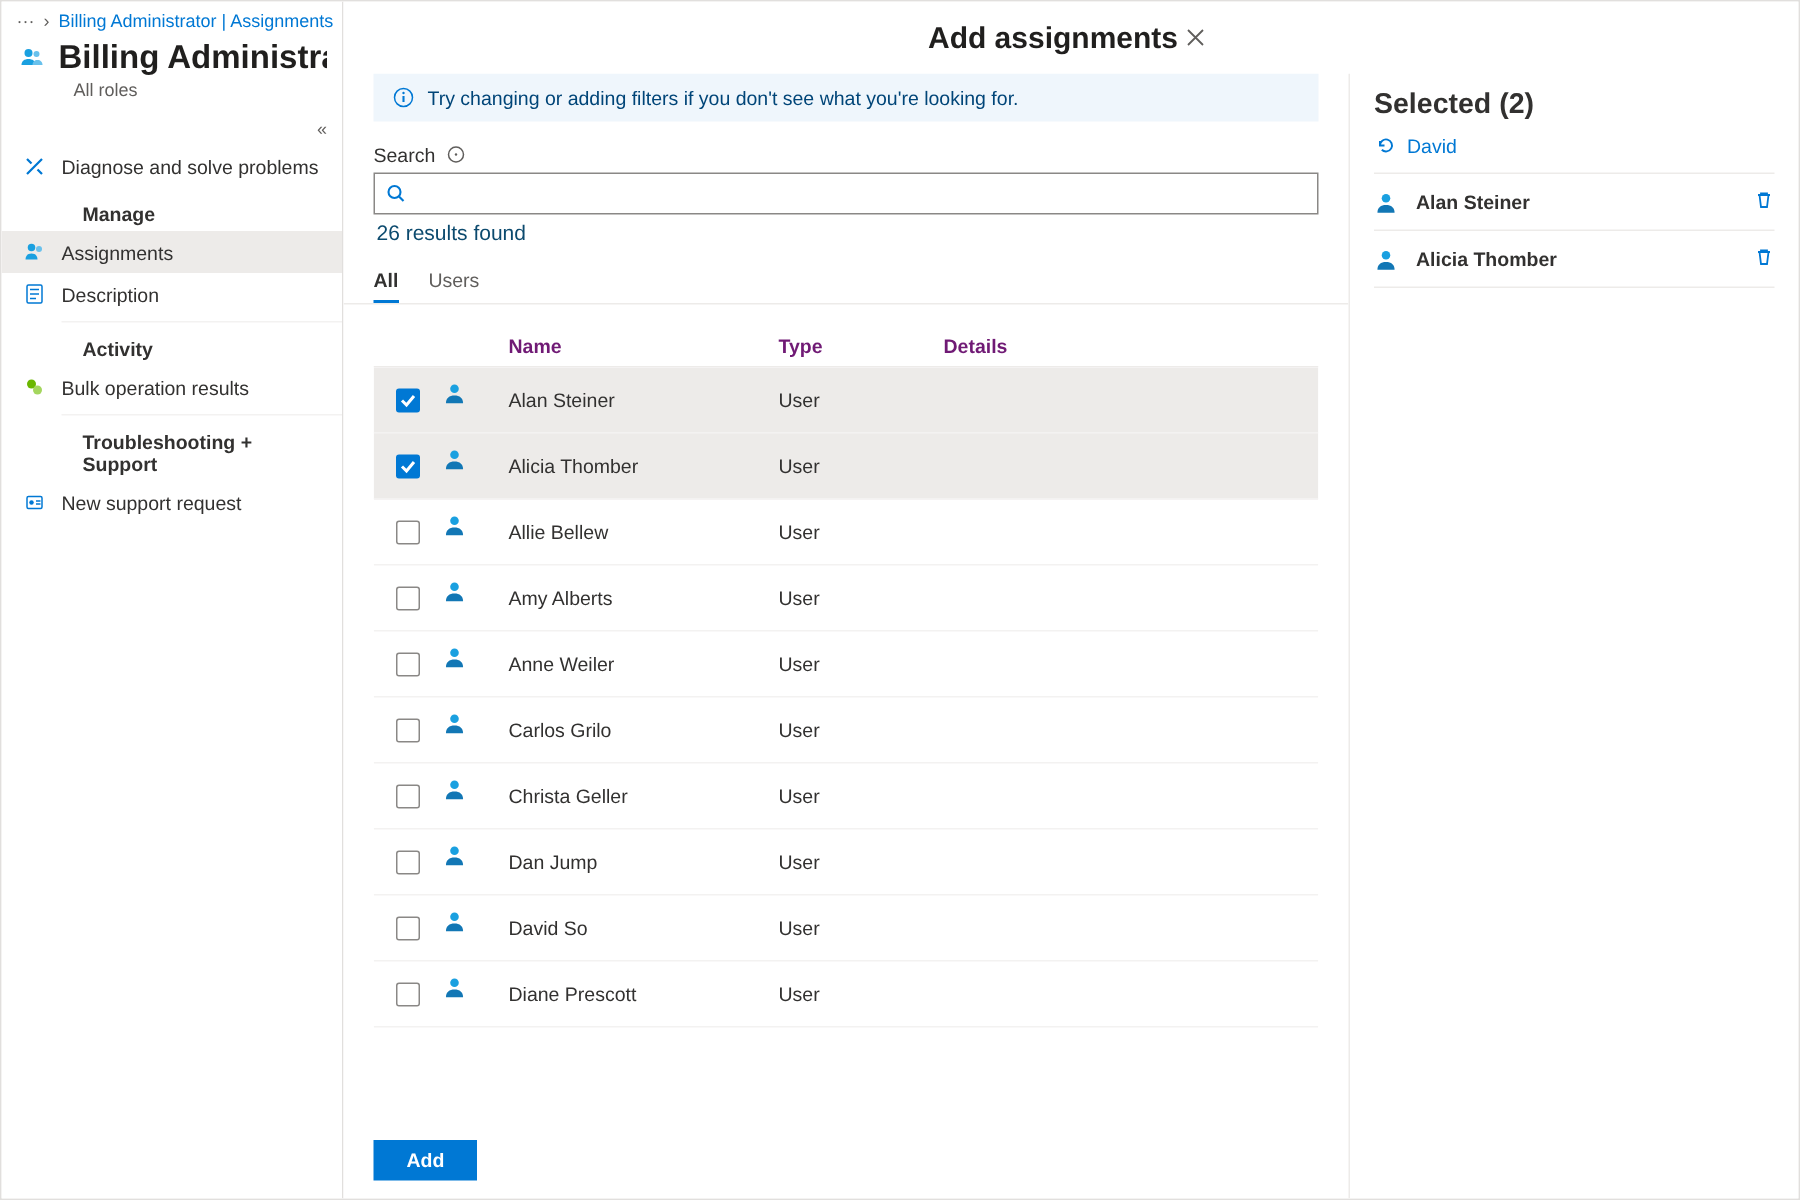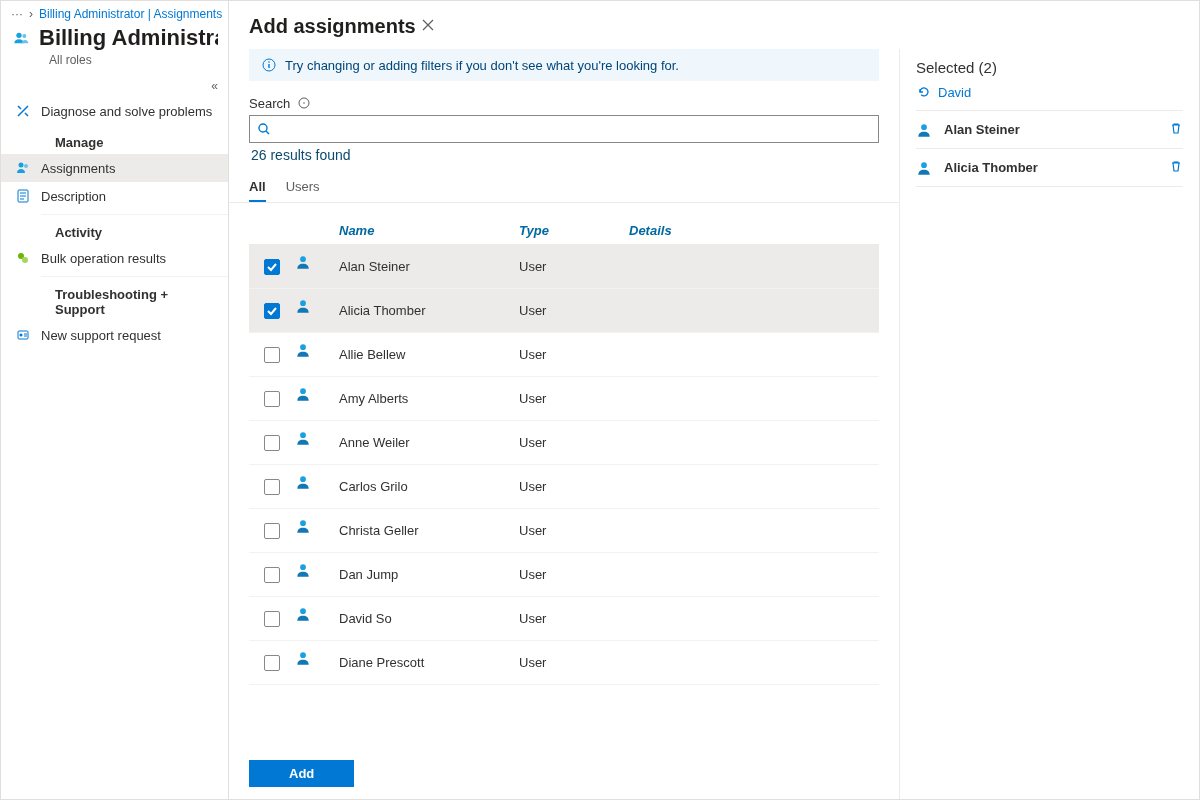--- a/index.html
+++ b/index.html
@@ -13,52 +13,52 @@
   .title-row h1 { font-size:22px; font-weight:600; color:#201f1e; white-space:nowrap; overflow:hidden; }
   .subtitle { padding:0 10px 8px 48px; font-size:12px; color:#605e5c; }
   .collapse-row { text-align:right; padding:4px 10px; color:#605e5c; font-size:12px; }
   .side-item { display:flex; align-items:center; gap:10px; padding:6px 14px; font-size:13px; color:#323130; cursor:pointer; }
   .side-item.active { background:#edebe9; }
   .side-section { padding:10px 14px 4px 14px; font-size:13px; font-weight:600; color:#323130; border-top:1px solid #f3f2f1; margin-top:4px;margin-left:40px; }
   .side-section.first { border-top:none; margin-top:0; }
   .ico { width:16px; height:16px; display:inline-flex; align-items:center; justify-content:center; flex:0 0 16px; }
   
   .panel { flex:1; display:flex; flex-direction:column; background:#fff; position:relative; }
-  .panel-header { display:flex; align-items:center; justify-content:flex-start; padding:12px 20px 10px 20px; }
+  .panel-header { display:flex; align-items:center; justify-content:center; padding:12px 20px 10px 20px; }
   .panel-header h2 { font-size:20px; font-weight:600; color:#201f1e; }
   .close-btn { background:none; border:none; cursor:pointer; padding:4px; color:#605e5c; }
   .panel-body { flex:1; display:flex; overflow:hidden; }
   .main-col { flex:1; display:flex; flex-direction:column; padding:0 0 0 0; overflow:hidden; }
   .info-banner { margin:0 20px 14px 20px; background:#eff6fc; color:#004578; padding:8px 12px; font-size:13px; display:flex; align-items:center; gap:8px; }
   .search-label { padding:0 20px 4px 20px; font-size:13px; color:#323130; display:flex; align-items:center; gap:6px; }
   .search-box { margin:0 20px; border:1px solid #8a8886; height:28px; display:flex; align-items:center; padding:0 6px; }
   .search-box input { border:none; outline:none; flex:1; font-size:13px; }
   .results-count { padding:4px 20px 8px 22px; font-size:14px; color:#0c4a6e; }
   .tabs { display:flex; gap:20px; padding:0 20px; border-bottom:1px solid #edebe9;text-align:right; }
   .tab { padding:8px 0 6px 0; font-size:13px; color:#605e5c; cursor:pointer; border-bottom:2px solid transparent; }
   .tab.active { color:#323130; font-weight:600; border-bottom:2px solid #0078d4; }
   .grid-wrap { flex:1; overflow:hidden; margin:14px 20px 0 20px; position:relative; display:flex; flex-direction:column; }
-  .grid-header { display:flex; font-size:13px; font-weight:600; color:#0369a1; padding:6px 0; border-bottom:1px solid #edebe9;font-style:italic; }
+  .grid-header { display:flex; font-size:13px; font-weight:600; color:#701a75; padding:6px 0; border-bottom:1px solid #edebe9; }
   .col-check { width:46px; flex:0 0 46px; display:flex; justify-content:center; }
   .col-avatar { width:44px; flex:0 0 44px; }
   .col-name { width:180px; flex:0 0 180px; }
   .col-type { width:110px; flex:0 0 110px; }
   .col-details { flex:1; }
   .grid-body { flex:1; overflow-y:auto; overflow-x:auto; }
   .row { display:flex; align-items:center; height:44px; border-bottom:1px solid #f3f2f1; }
   .row.selected { background:#edebe9; }
   .chk { width:16px; height:16px; border:1px solid #8a8886; border-radius:2px; background:#fff; display:inline-flex; align-items:center; justify-content:center; cursor:pointer; }
   .chk.checked { background:#0078d4; border-color:#0078d4; color:#fff; }
   .hscroll { height:16px; overflow-x:scroll; overflow-y:hidden; margin:4px 0 0 0; }
   .hscroll-inner { height:1px; width:140%; }
   .footer { padding:12px 20px; }
-  .add-btn { background:#0078d4; color:#fff; border:none; padding:6px 40px; font-size:13px; font-weight:600; cursor:pointer; }
+  .add-btn { background:#0078d4; color:#fff; border:none; padding:6px 22px; font-size:13px; font-weight:600; cursor:pointer; }
   
   .sel-col { width:300px; flex:0 0 300px; border-left:1px solid #edebe9; padding:10px 16px; display:flex; flex-direction:column; }
-  .sel-title { font-size:15px; font-weight:400; margin-bottom:4px; }
+  .sel-title { font-size:19px; font-weight:700; margin-bottom:4px; }
   .reset { display:flex; align-items:center; gap:6px; color:#0078d4; font-size:13px; cursor:pointer; padding:4px 0 10px 0; }
   .sel-list { border-top:1px solid #edebe9; }
   .sel-item { display:flex; align-items:center; gap:12px; padding:10px 0; border-bottom:1px solid #edebe9; font-size:13px; font-weight:600; }
   .sel-item .name { flex:1; }
   .trash { color:#0078d4; cursor:pointer; }
   
   .grid-body::-webkit-scrollbar { width:16px; }
   .grid-body::-webkit-scrollbar-thumb { background:#c8c6c4; }
   .grid-body::-webkit-scrollbar-track { background:#f3f2f1; }
 </style>

